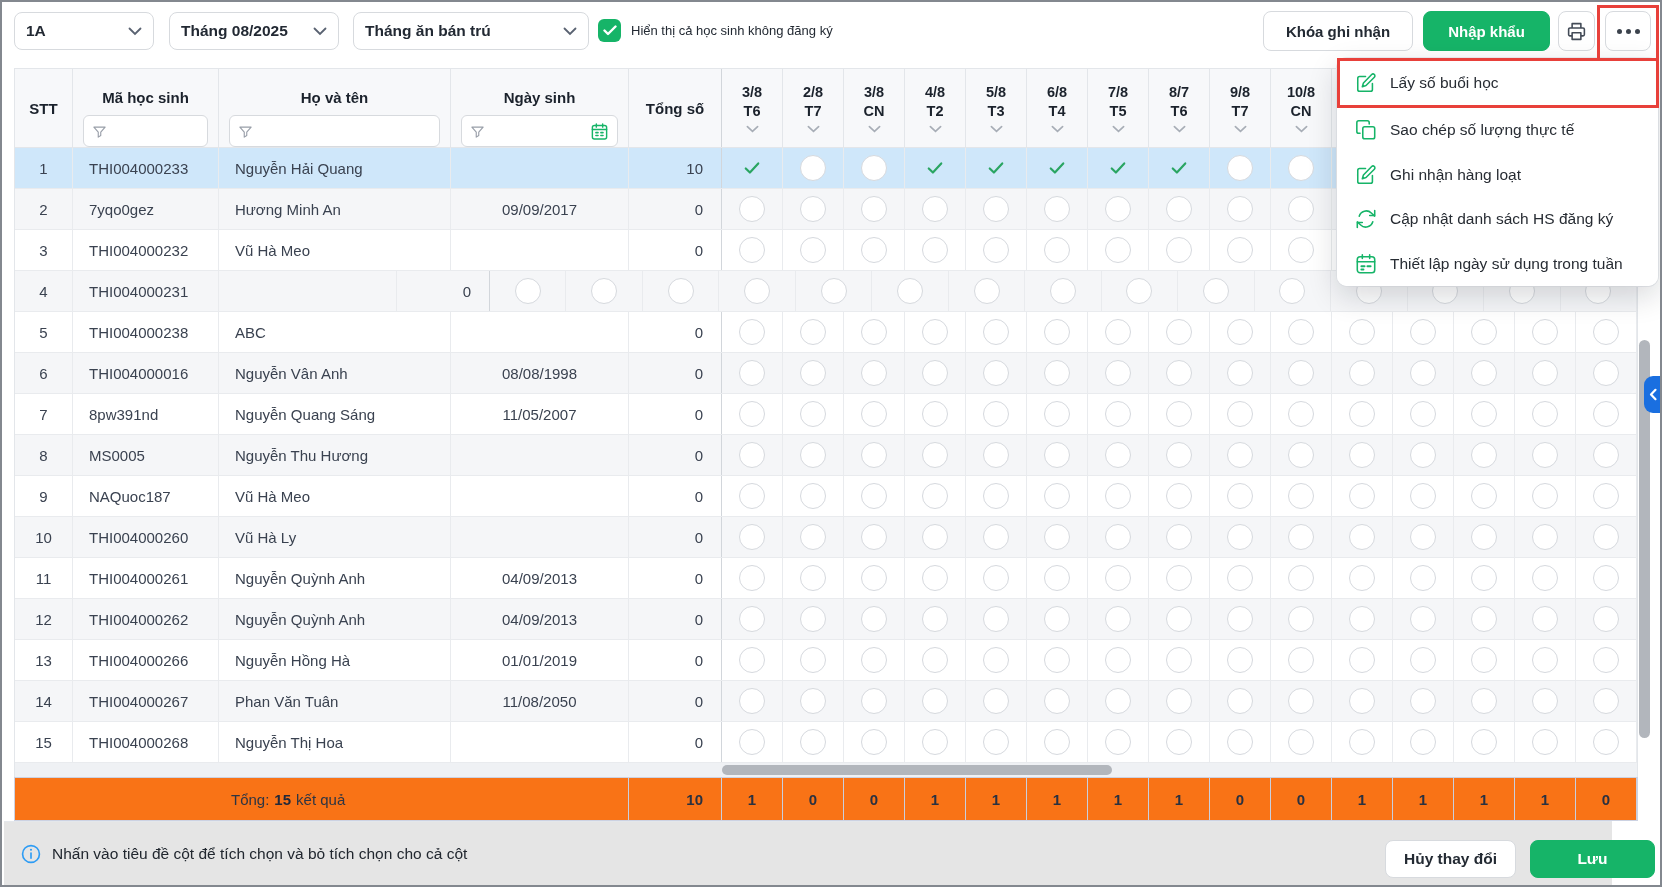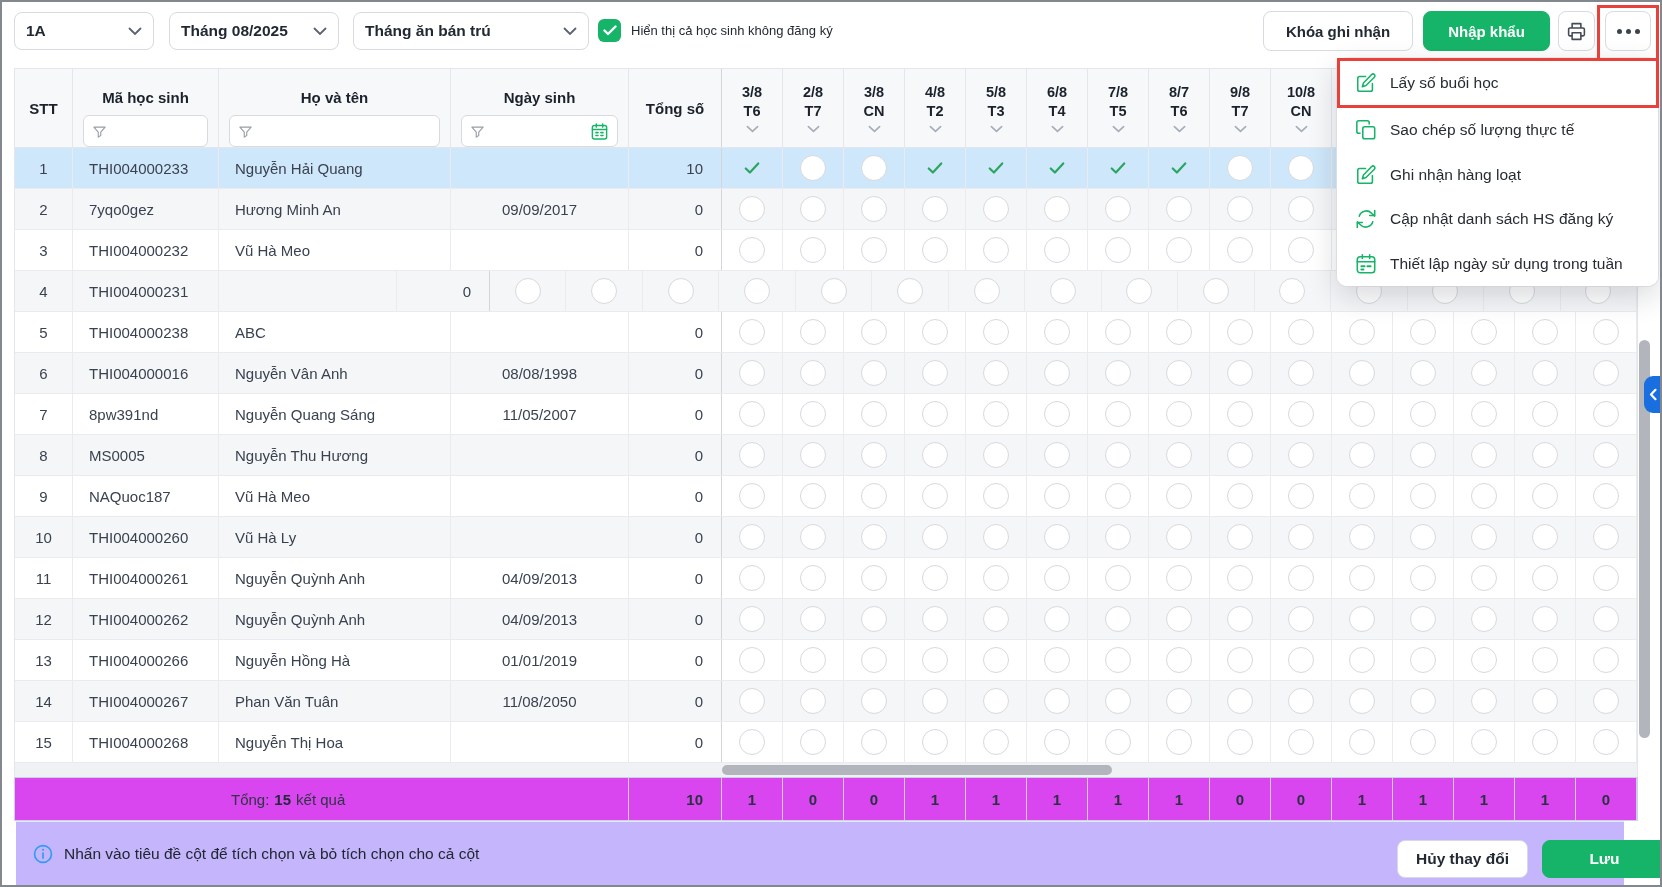--- a/index.html
+++ b/index.html
@@ -60,31 +60,31 @@
   .circle{width:26px;height:26px;border-radius:50%;background:#fff;border:1.5px solid #d6d9de}
   .check{line-height:0}
 
   
   .hscroll{position:absolute;left:14px;top:763px;width:1624px;height:14px;background:#eff1f4;
            border-left:1px solid #e3e6ea;border-right:1px solid #e3e6ea}
   .hthumb{position:absolute;left:707px;top:2px;width:390px;height:10px;border-radius:5px;background:#b2b6bc;cursor:pointer}
 
   
   .totals{position:absolute;left:14px;top:777px;width:1624px;height:44px;display:flex;
-          background:#d946ef;border:1px solid #ccd2e2}
+          background:#f97316;border:1px solid #ccd2e2}
   .t-label{width:614px;flex:none;display:flex;align-items:center;padding-left:216px;font-size:15px;
            color:#2e3543;border-right:1px solid #c9cfdf}
   .t-label b{margin:0 5px;color:#23293a}
   .t-total{width:93px;flex:none;display:flex;align-items:center;justify-content:flex-end;padding-right:18px;
            font-weight:700;font-size:15px;color:#2a3140;border-right:1px solid #c9cfdf}
   .tcell{flex:1;display:flex;align-items:center;justify-content:center;font-weight:700;font-size:15px;
          color:#2a3140;border-right:1px solid #c9cfdf;min-width:0}
 
   
-  .bottombar{position:absolute;left:16px;top:821px;width:1608px;height:66px;background:#c4b5fd;border-top:1px solid #e4e7eb}
+  .bottombar{position:absolute;left:4px;top:821px;width:1608px;height:66px;background:#e5e5e5;border-top:1px solid #e4e7eb}
   .hint{position:absolute;left:16px;top:21px;display:flex;align-items:center;gap:10px;font-size:15.5px;color:#21272f}
   .bbtn{position:absolute;top:18px;height:38px;border:1px solid #d7dade;border-radius:8px;background:#fff;
         display:flex;align-items:center;justify-content:center;font-size:15.5px;font-weight:600;color:#232a33;cursor:pointer}
   #btn-cancel{left:1381px;width:131px}
   #btn-save{left:1526px;width:125px;background:#16b468;border-color:#16b468;color:#fff}
 
   
   .vthumb{position:absolute;left:1639px;top:340px;width:11px;height:398px;border-radius:6px;background:#b2b6bc;z-index:5;cursor:pointer}
   .bluetab{position:absolute;left:1644px;top:376px;width:18px;height:37px;background:#1a6fe0;
            border-radius:9px 0 0 9px;display:flex;align-items:center;justify-content:center;z-index:6;cursor:pointer}

